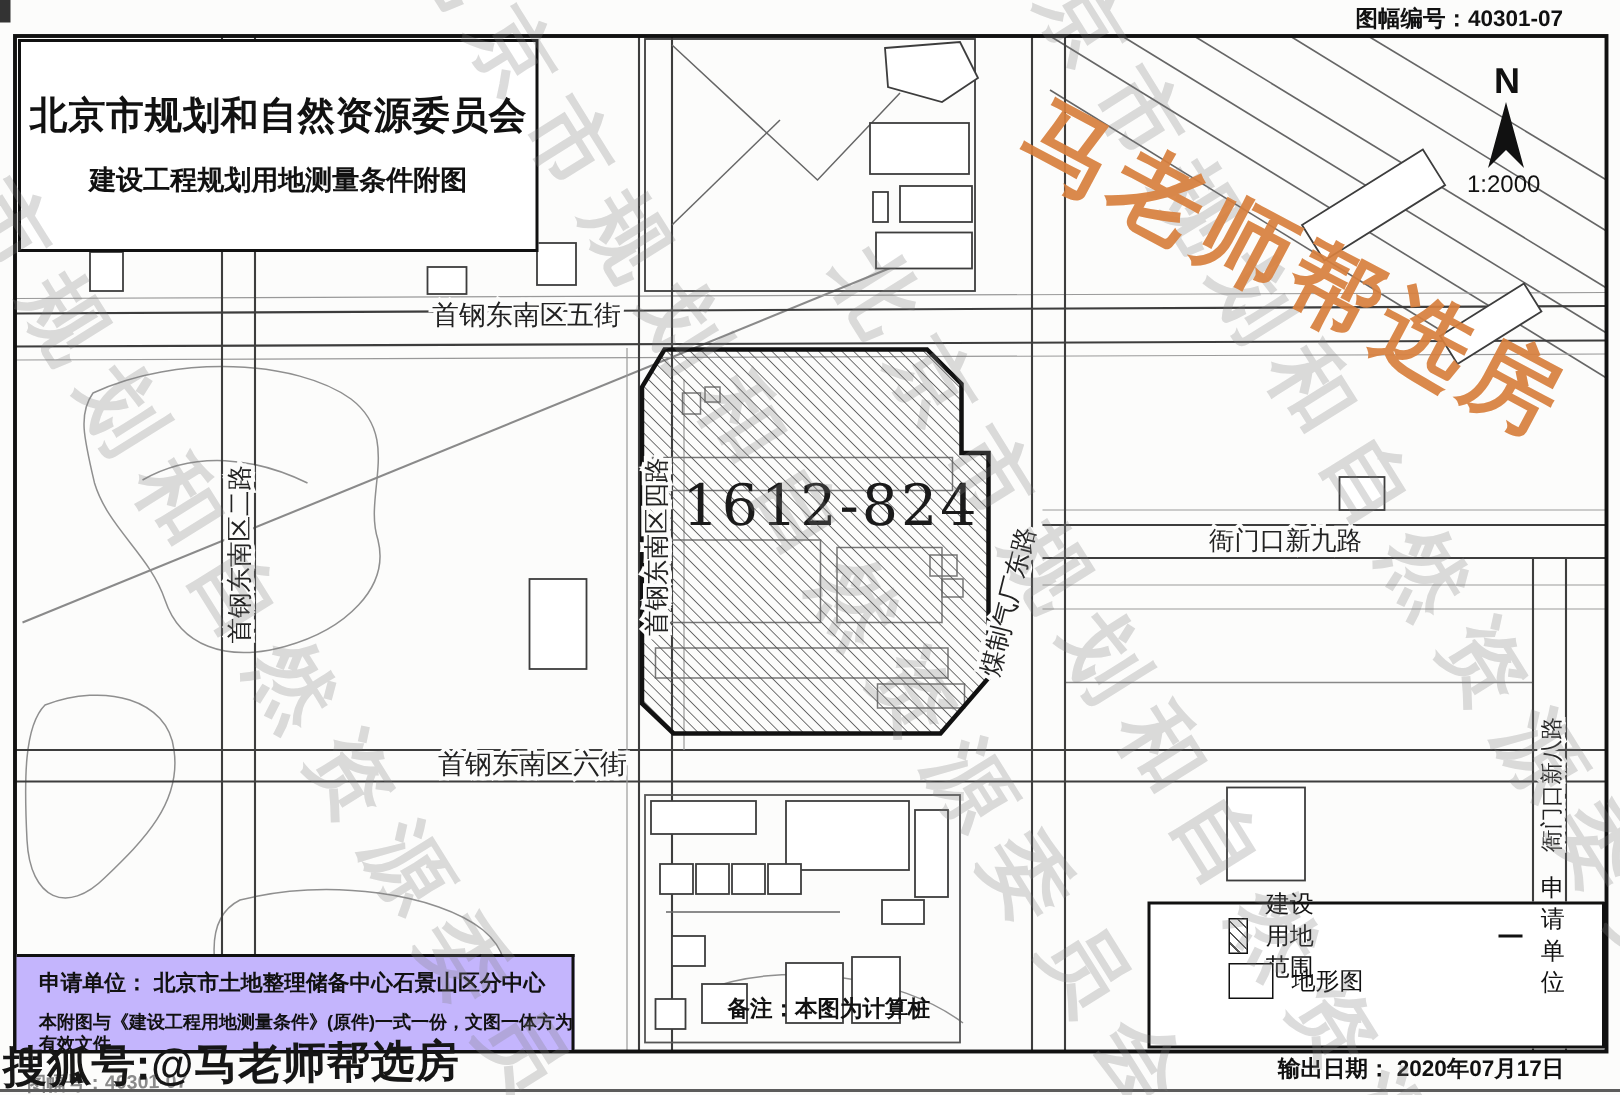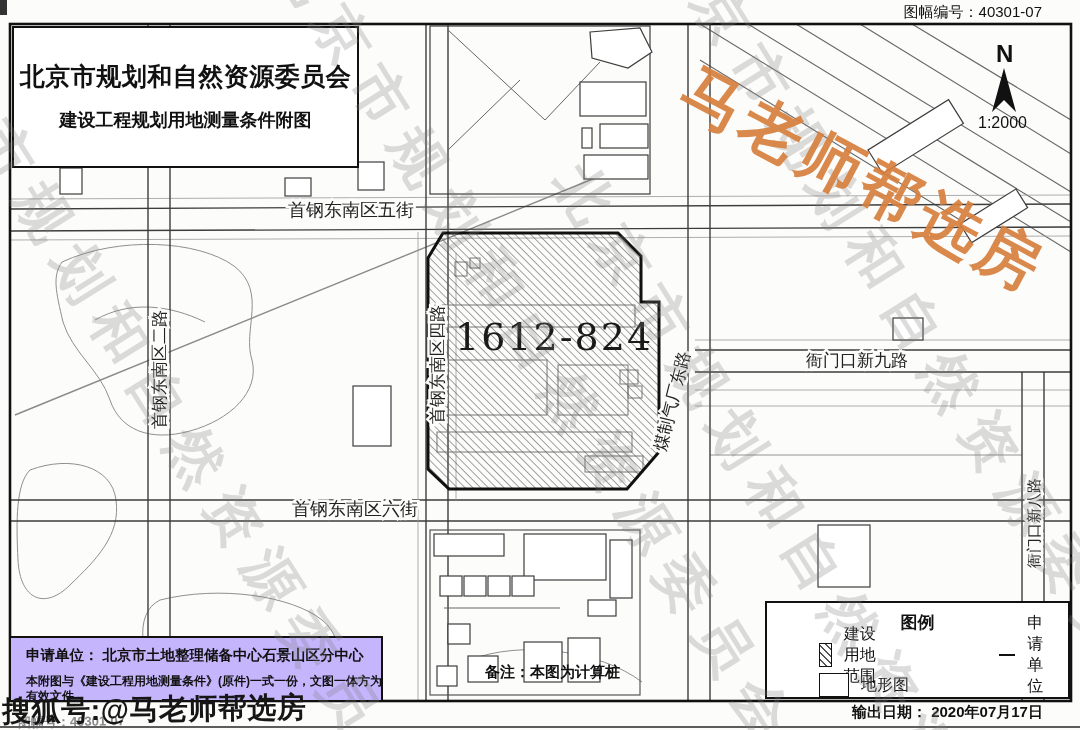--- a/index.html
+++ b/index.html
@@ -14,21 +14,21 @@
   #map-svg{position:absolute;left:0;top:0;z-index:1;}
   
   .title-block{
     left:12px;top:26px;width:343px;height:138px;
     border:2.5px solid #111;background:#fff;z-index:3;
     display:flex;flex-direction:column;justify-content:center;align-items:center;
   }
   .title-agency{font-size:25px;font-weight:800;letter-spacing:.5px;margin-bottom:14px;}
   .title-doc{font-size:18px;font-weight:700;line-height:1.55;text-align:left;}
   
-  .sheet-number{right:38px;top:3px;font-size:15px;font-weight:400;z-index:3;}
+  .sheet-number{right:38px;top:3px;font-size:15px;font-weight:700;z-index:3;}
   
   .legend{
     left:765px;top:601px;width:301px;height:94px;
     border:2.5px solid #111;background:#fff;z-index:3;
   }
   .legend-title{text-align:center;font-size:17px;font-weight:700;margin-top:8px;}
   .legend-rows{padding:6px 16px 0 16px;}
   .legend-row{display:flex;align-items:center;height:30px;padding-left:36px;}
   .swatch{width:30px;height:24px;border:1.5px solid #111;box-sizing:border-box;background:#fff;}
   .swatch.hatched{
@@ -217,21 +217,20 @@
 <div class="abs sheet-number">图幅编号：40301-07</div>
 
 <div class="abs title-block">
   <div class="title-agency">北京市规划和自然资源委员会</div>
   <div class="title-doc">
     <div>建设工程规划用地测量条件附图</div>
   </div>
 </div>
 
 <div class="abs legend">
-  <div class="legend-title">图例</div>
   <div class="legend-rows">
     <div class="legend-row">
       <div class="swatch hatched"></div>
       <div class="legend-label">建设用地范围</div>
       <div class="road-symbol"></div>
       <div class="legend-label">申请单位</div>
     </div>
     <div class="legend-row">
       <div class="swatch"></div>
       <div class="legend-label">地形图</div>

